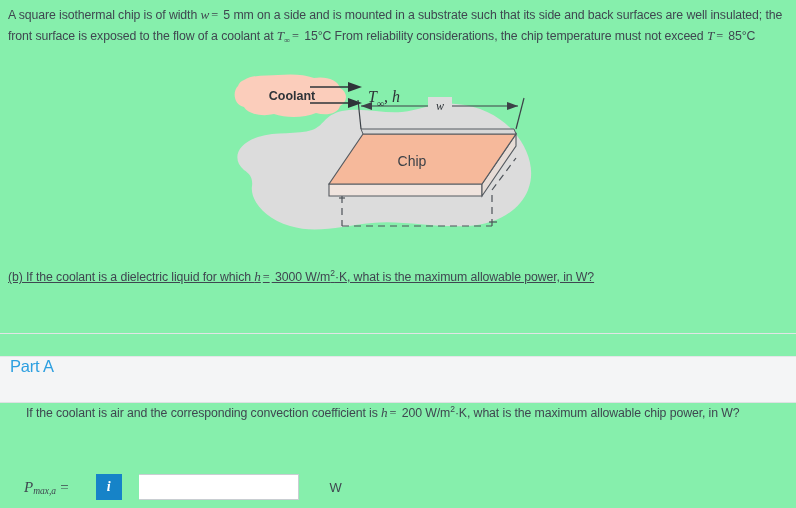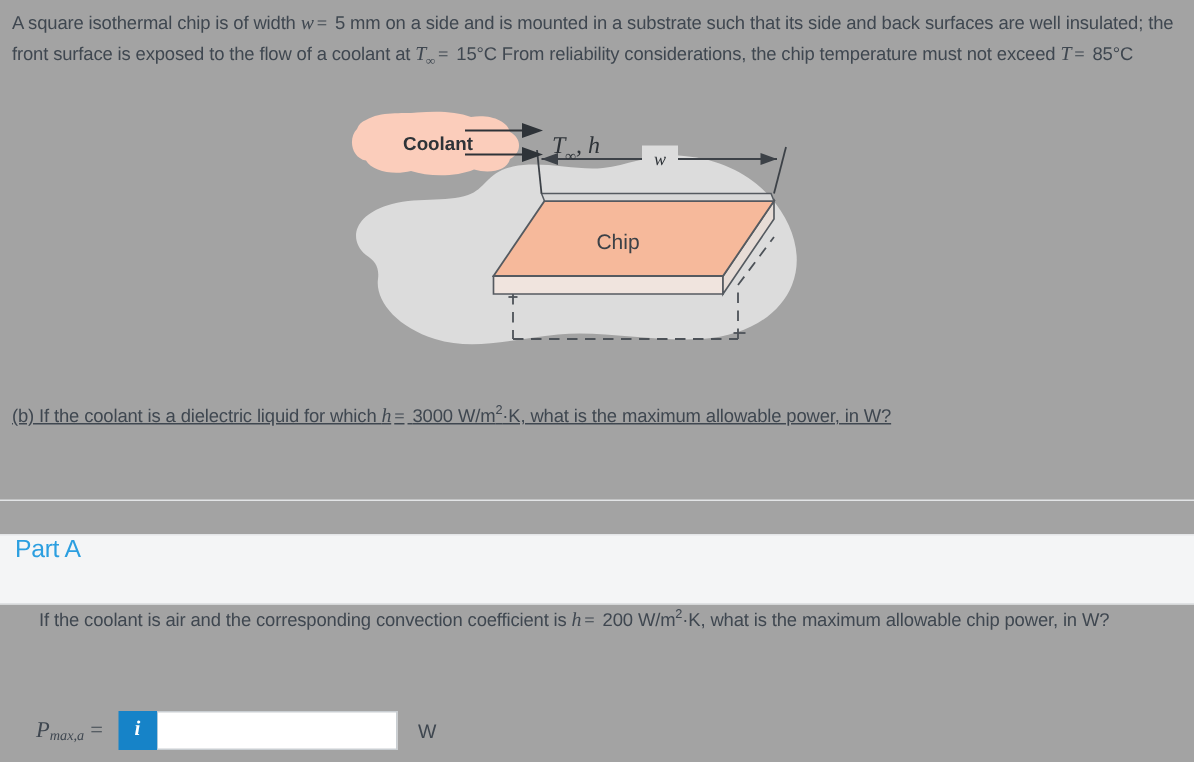--- a/index.html
+++ b/index.html
@@ -4,21 +4,21 @@
 <style>
   * { box-sizing: border-box; }
   html, body {
     margin: 0; padding: 0;
     width: 796px; height: 508px;
     background: #ffffff;
     font-family: "Liberation Sans", sans-serif;
     color: #3e4651;
     overflow: hidden;
   }
-  .page { position: relative; width: 796px; height: 508px; background:#a3a3a3; }
+  .page { position: relative; width: 796px; height: 508px; background:#86efac; }
 
   
   .problem-stem {
     position: absolute;
     left: 8px; top: 5px; width: 782px;
     font-size: 12.3px;
     line-height: 19.5px;
     color: #3f4750;
     letter-spacing: -0.1px;
   }
@@ -76,21 +76,21 @@
     font-size: 12.3px;
     line-height: 19.5px;
     color: #3f4750;
     letter-spacing: -0.1px;
   }
 
   
   .answer-row {
     position: absolute;
     left: 24px; top: 474px;
-    display: flex; align-items: center;
+    display: flex; align-items: center; gap: 17px;
   }
   .answer-label {
     font-family: "Liberation Serif", serif;
     font-style: italic;
     font-size: 15px;
     color: #3f4750;
     white-space: nowrap;
     margin-right: 10px;
   }
   .answer-label .eq {

